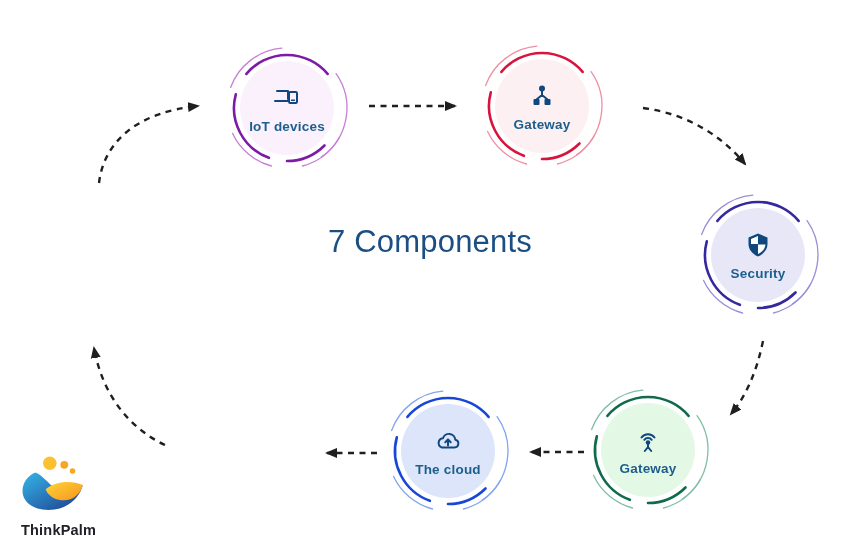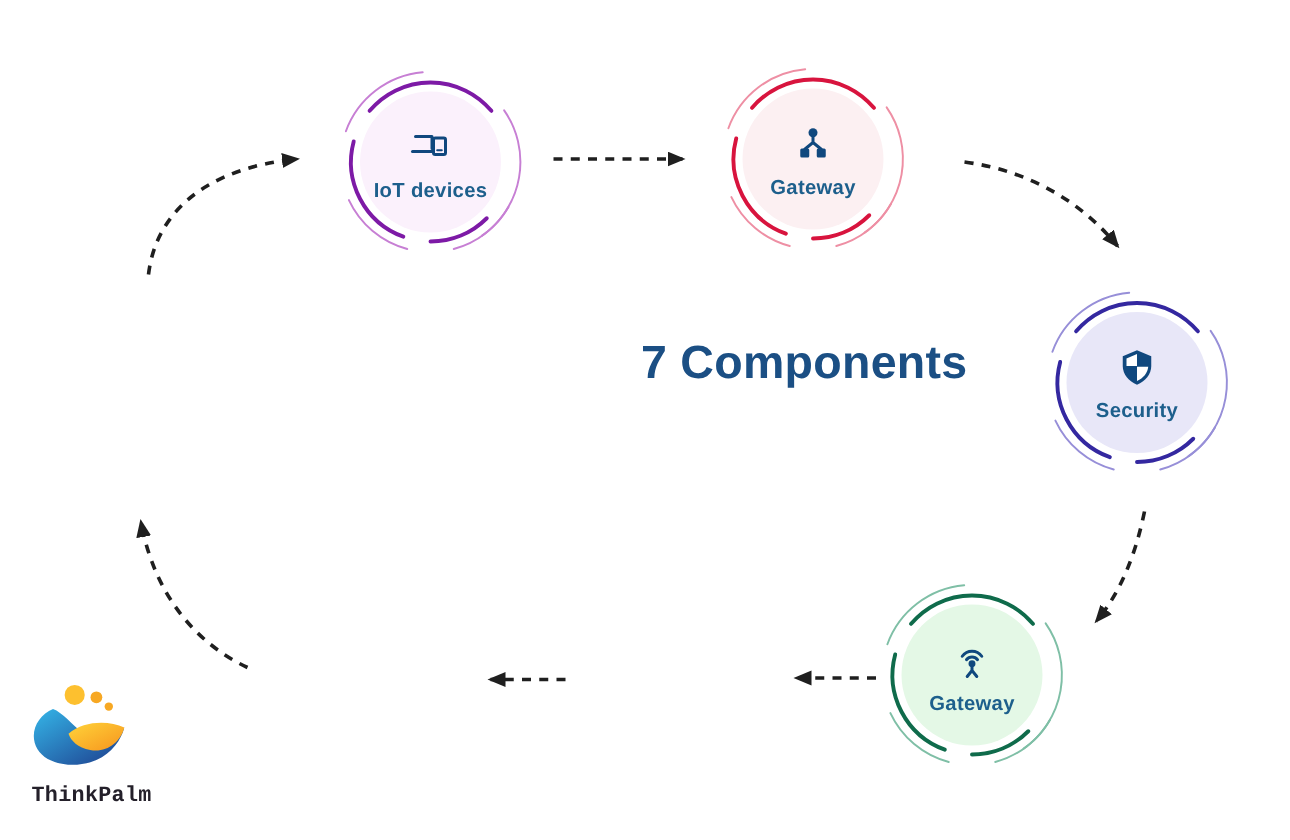--- a/index.html
+++ b/index.html
@@ -24,26 +24,26 @@
   .node-label{
     font-size:13.5px;font-weight:bold;color:var(--label-color,#1d5f8c);
     letter-spacing:.2px;
   }
   
   .arrows{position:absolute;inset:0;pointer-events:none;}
   .flow-arrow{stroke:var(--arrow-color,#1f1f1f);stroke-width:2.4;fill:none;stroke-dasharray:6 5.5;}
   .arrowhead{fill:var(--arrow-color,#1f1f1f);}
   
   .title{
-    position:absolute;left:215px;top:222px;width:430px;text-align:right;
-    color:var(--title-color,#1b4f84);font-weight:bold;font-size:31px;line-height:40px;
+    position:absolute;left:215px;top:222px;width:430px;text-align:center;
+    color:var(--title-color,#1b4f84);font-weight:normal;font-size:31px;line-height:40px;
     letter-spacing:.2px;
   }
   
-  .logo{position:absolute;left:18px;top:454px;width:110px;font-family:Liberation Mono, monospace;}
+  .logo{position:absolute;left:18px;top:454px;width:110px;}
   .logo-text{
     margin-top:2px;margin-left:3px;font-size:14.5px;font-weight:bold;color:#24202a;
     letter-spacing:.2px;
   }
 </style>
 </head>
 <body>
 
 <div class="canvas">
 
@@ -142,20 +142,34 @@
     <div class="node-inner">
       <svg class="node-icon" viewBox="0 0 30 30">
         <path class="fl" d="M15 3.5 L24.5 7.5 V14 C24.5 19.5 20.5 24.2 15 26.5 C9.5 24.2 5.5 19.5 5.5 14 V7.5 Z"></path>
         <path class="wh" d="M15 6 L8 9 V14 H15 Z"></path>
         <path class="wh" d="M15 14.5 H22.5 C22 18.8 19.3 22 15 24 Z"></path>
       </svg>
       <div class="node-label">Security</div>
     </div>
   </div>
 
+  <div class="node" style="left: 383px; top: 386px; --fill: #dce5fa; --arc-main: #1847d8; --arc-light: #82a3f0;">
+    <svg class="ring" viewBox="-65 -65 130 130">
+      <circle r="47"></circle>
+        <use href="#ring-main" class="arc-main"></use>
+        <use href="#ring-light" class="arc-light"></use>
+    </svg>
+    <div class="node-inner">
+      <svg class="node-icon" viewBox="0 0 30 30">
+        <path class="st" d="M9 21.5 h12.5 a3.9 3.9 0 0 0 .8 -7.7 A6.3 6.3 0 0 0 10 12.3 A4.7 4.7 0 0 0 9 21.5 Z"></path>
+        <path class="st" d="M15 19.5 v-5.5 M12.3 16.2 L15 13.4 L17.7 16.2"></path>
+      </svg>
+      <div class="node-label">The cloud</div>
+    </div>
+  </div>
 
 
 
   <div class="logo">
     <svg width="76" height="62" viewBox="0 0 72 60">
       <defs>
         <linearGradient id="lg-blue" x1="0" y1="0" x2="1" y2="1">
           <stop offset="0" stop-color="#35b6e8"></stop>
             <stop offset="1" stop-color="#1d3c8c"></stop>
         </linearGradient>

